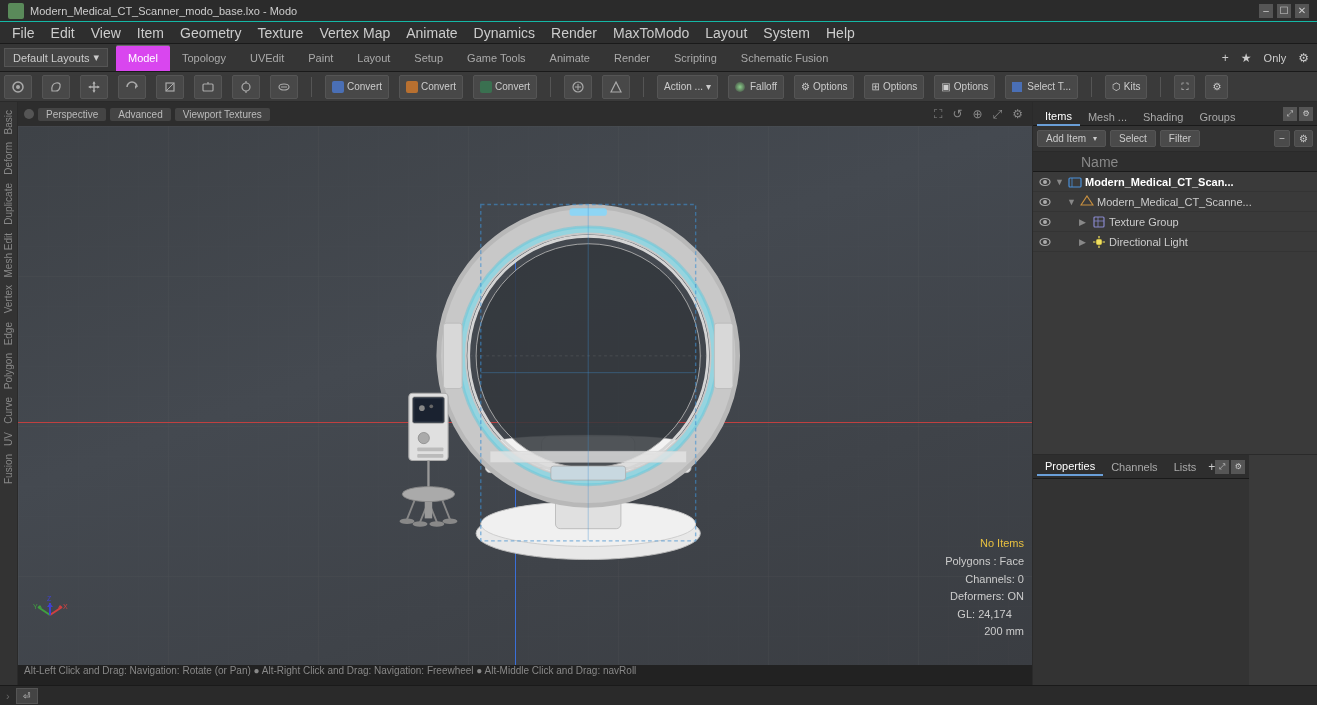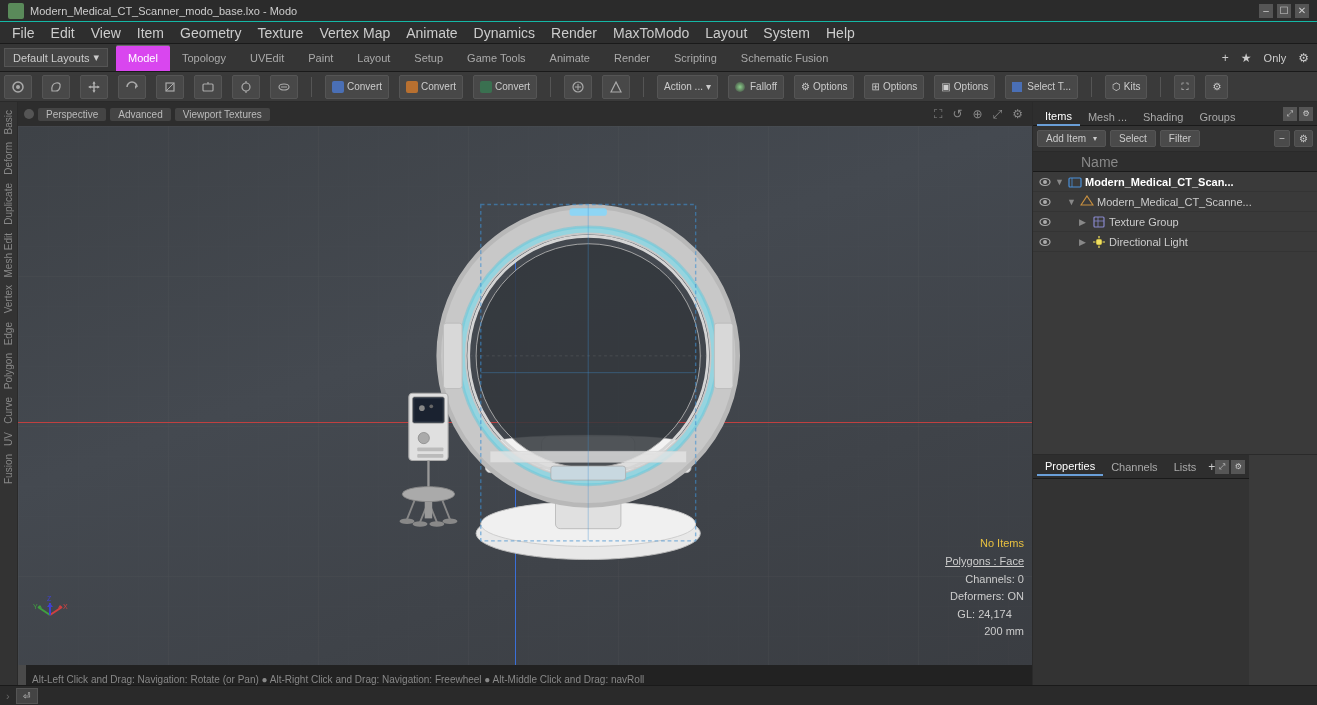--- a/index.html
+++ b/index.html
@@ -246,25 +246,25 @@
       top: 20%;
       bottom: 0;
       left: 49%;
       width: 1px;
       background: #3a6fd8;
     }
 
     
     #status-bar {
       position: absolute;
-      bottom: 0; left: 8px; right: 0;
+      bottom: 0; left: 0; right: 0;
       height: 20px;
       background: rgba(30,30,30,0.9);
       display: flex;
-      align-items: flex-end;
+      align-items: flex-start;
       padding: 0 6px;
       font-size: 10px;
       color: #888;
     }
 
     
     #stats-overlay {
       position: absolute;
       bottom: 24px;
       right: 8px;
@@ -775,21 +775,21 @@
         <rect x="115" y="356" width="8" height="18" fill="#999"></rect>
 
         <rect x="175" y="38" width="230" height="360" fill="none" stroke="#4090d0" stroke-width="1.5" stroke-dasharray="4,3" opacity="0.6"></rect>
 
         <line x1="290" y1="38" x2="290" y2="398" stroke="#4090d0" stroke-width="0.8" opacity="0.5"></line>
         <line x1="175" y1="218" x2="405" y2="218" stroke="#4090d0" stroke-width="0.8" opacity="0.5"></line>
       </svg>
 
       <div id="stats-overlay">
         <div style="color:#e8c040;font-size:11px;">No Items</div>
-        <div style="color:#ccc;font-size:11px;text-decoration:underline;">Polygons : Face</div>
+        <div style="color:#ccc;font-size:11px;">Polygons : Face</div>
         <div style="color:#ccc;font-size:11px;">Channels: 0</div>
         <div style="color:#ccc;font-size:11px;">Deformers: ON</div>
         <div style="color:#ccc;font-size:11px;text-align:center;">GL: 24,174</div>
         <div style="color:#ccc;font-size:11px;">200 mm</div>
       </div>
 
       <div class="axis-indicator">
         <svg viewBox="0 0 40 40" xmlns="http://www.w3.org/2000/svg">
           <line x1="20" y1="20" x2="32" y2="12" stroke="#d04040" stroke-width="2"></line>
           <line x1="20" y1="20" x2="8" y2="12" stroke="#40a040" stroke-width="2"></line>

